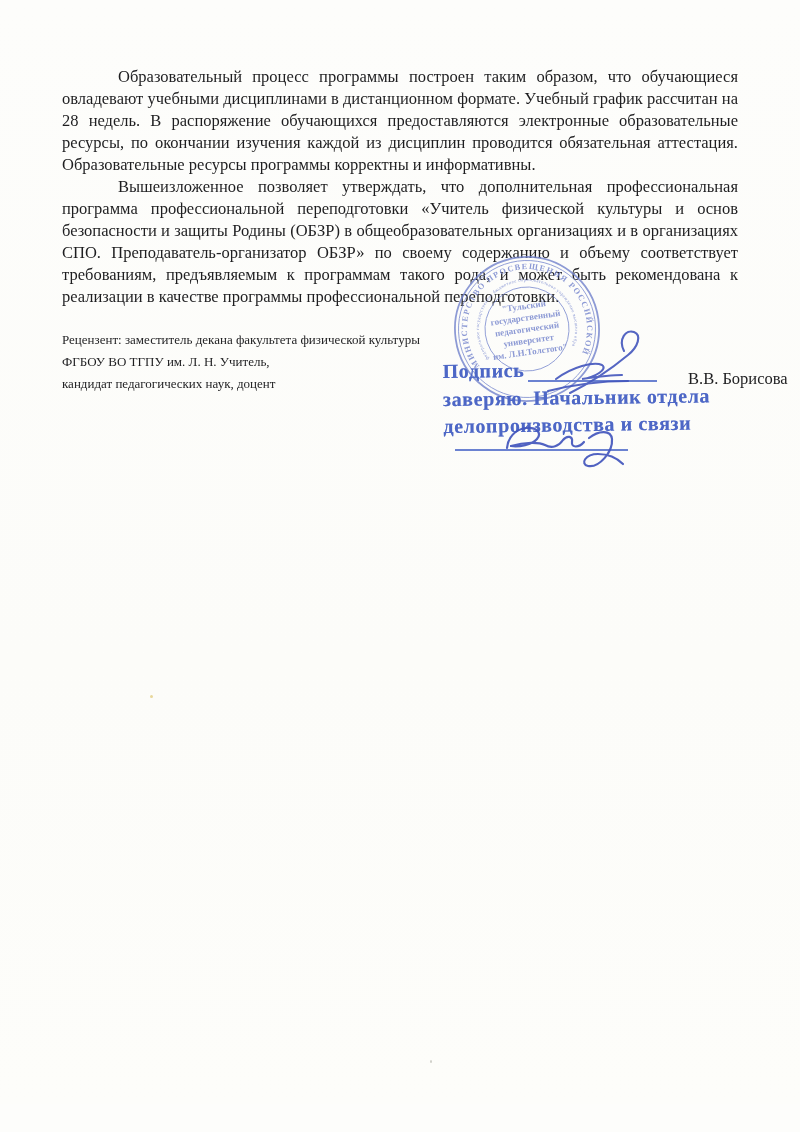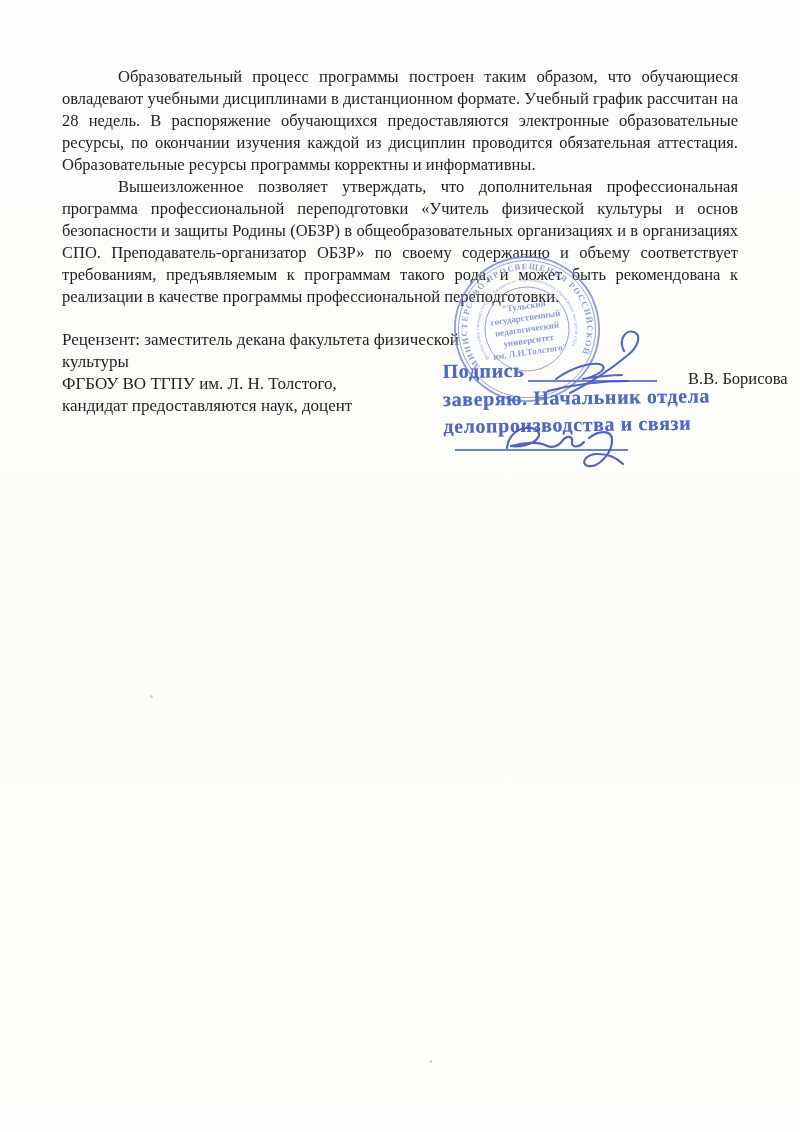--- a/index.html
+++ b/index.html
@@ -19,21 +19,21 @@
     position: absolute;
     left: 62px; top: 66px; width: 676px;
     font-size: 16.5px; line-height: 22px;
     color: #1e1e20;
     text-align: justify;
   }
   .body-text p { margin: 0; text-indent: 56px; }
   .reviewer {
     position: absolute;
     left: 62px; top: 329px; width: 430px;
-    font-size: 17px; line-height: 22px;
+    font-size: 13px; line-height: 22px;
     color: #1e1e20;
   }
   .stamp-svg {
     position: absolute; left: 452px; top: 254px;
     width: 150px; height: 150px;
   }
   .cert {
     position: absolute; left: 443px; top: 356px; width: 300px;
     color: #4d67c6;
     font-family: "Liberation Serif", serif;
@@ -64,22 +64,22 @@
 
 <div class="page">
 
   <div class="body-text">
     <p>Образовательный процесс программы построен таким образом, что обучающиеся овладевают учебными дисциплинами в дистанционном формате. Учебный график рассчитан на 28 недель. В распоряжение обучающихся предоставляются электронные образовательные ресурсы, по окончании изучения каждой из дисциплин проводится обязательная аттестация. Образовательные ресурсы программы корректны и информативны.</p>
     <p>Вышеизложенное позволяет утверждать, что дополнительная профессиональная программа профессиональной переподготовки «Учитель физической культуры и основ безопасности и защиты Родины (ОБЗР) в общеобразовательных организациях и в организациях СПО. Преподаватель-организатор ОБЗР» по своему содержанию и объему соответствует требованиям, предъявляемым к программам такого рода, и может быть рекомендована к реализации в качестве программы профессиональной переподготовки.</p>
   </div>
 
   <div class="reviewer">
     <div>Рецензент: заместитель декана факультета физической культуры</div>
-    <div>ФГБОУ ВО ТГПУ им. Л. Н. Толстого,</div>
-    <div>кандидат предоставляются наук, доцент</div>
+    <div>ФГБОУ ВО ТГПУ им. Л. Н. Учитель,</div>
+    <div>кандидат педагогических наук, доцент</div>
   </div>
 
   <svg class="stamp-svg" viewBox="0 0 150 150" xmlns="http://www.w3.org/2000/svg">
     <g transform="rotate(-8 75 75)" opacity="0.82">
       <circle cx="75" cy="75" r="72" fill="none" stroke="#7585cd" stroke-width="1.8"></circle>
       <circle cx="75" cy="75" r="68.5" fill="none" stroke="#7585cd" stroke-width="0.9"></circle>
       <circle cx="75" cy="75" r="42" fill="none" stroke="#7585cd" stroke-width="0.9"></circle>
       <defs>
         <path id="outerRing" d="M 23,105 A 60,60 0 1 1 127,105"></path>
         <path id="innerRing" d="M 33.4,99 A 48,48 0 1 1 116.6,99"></path>

